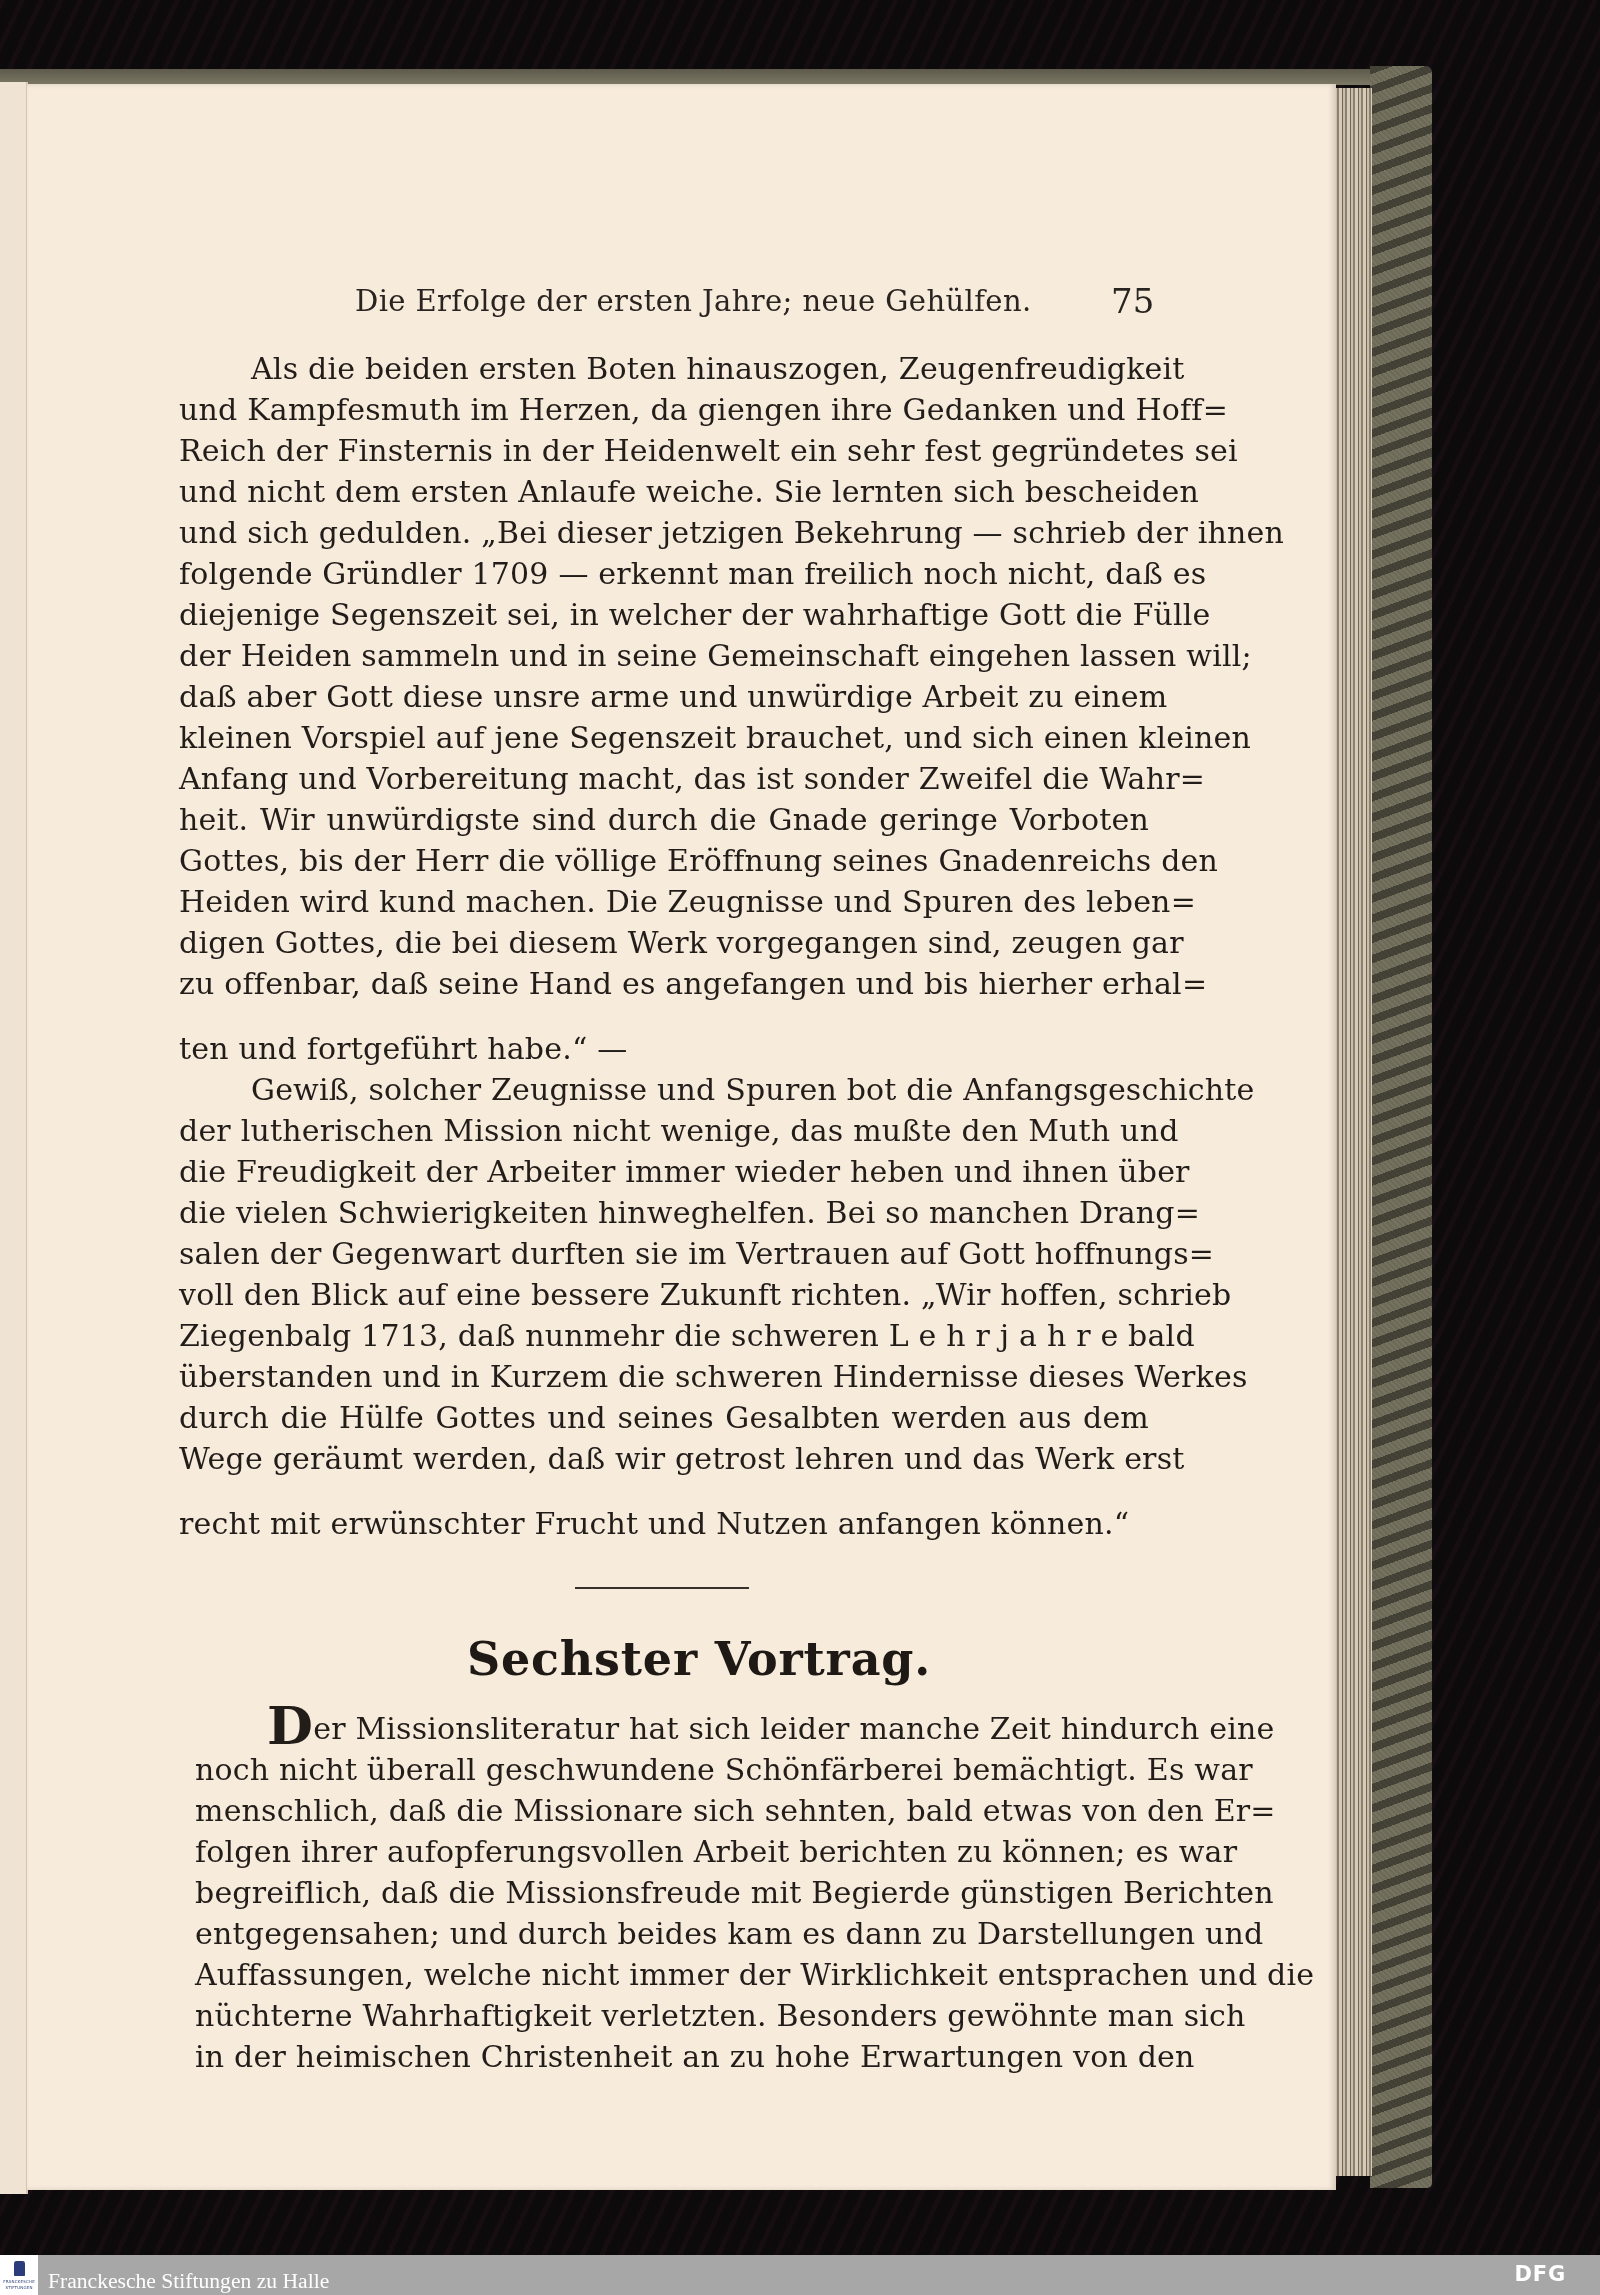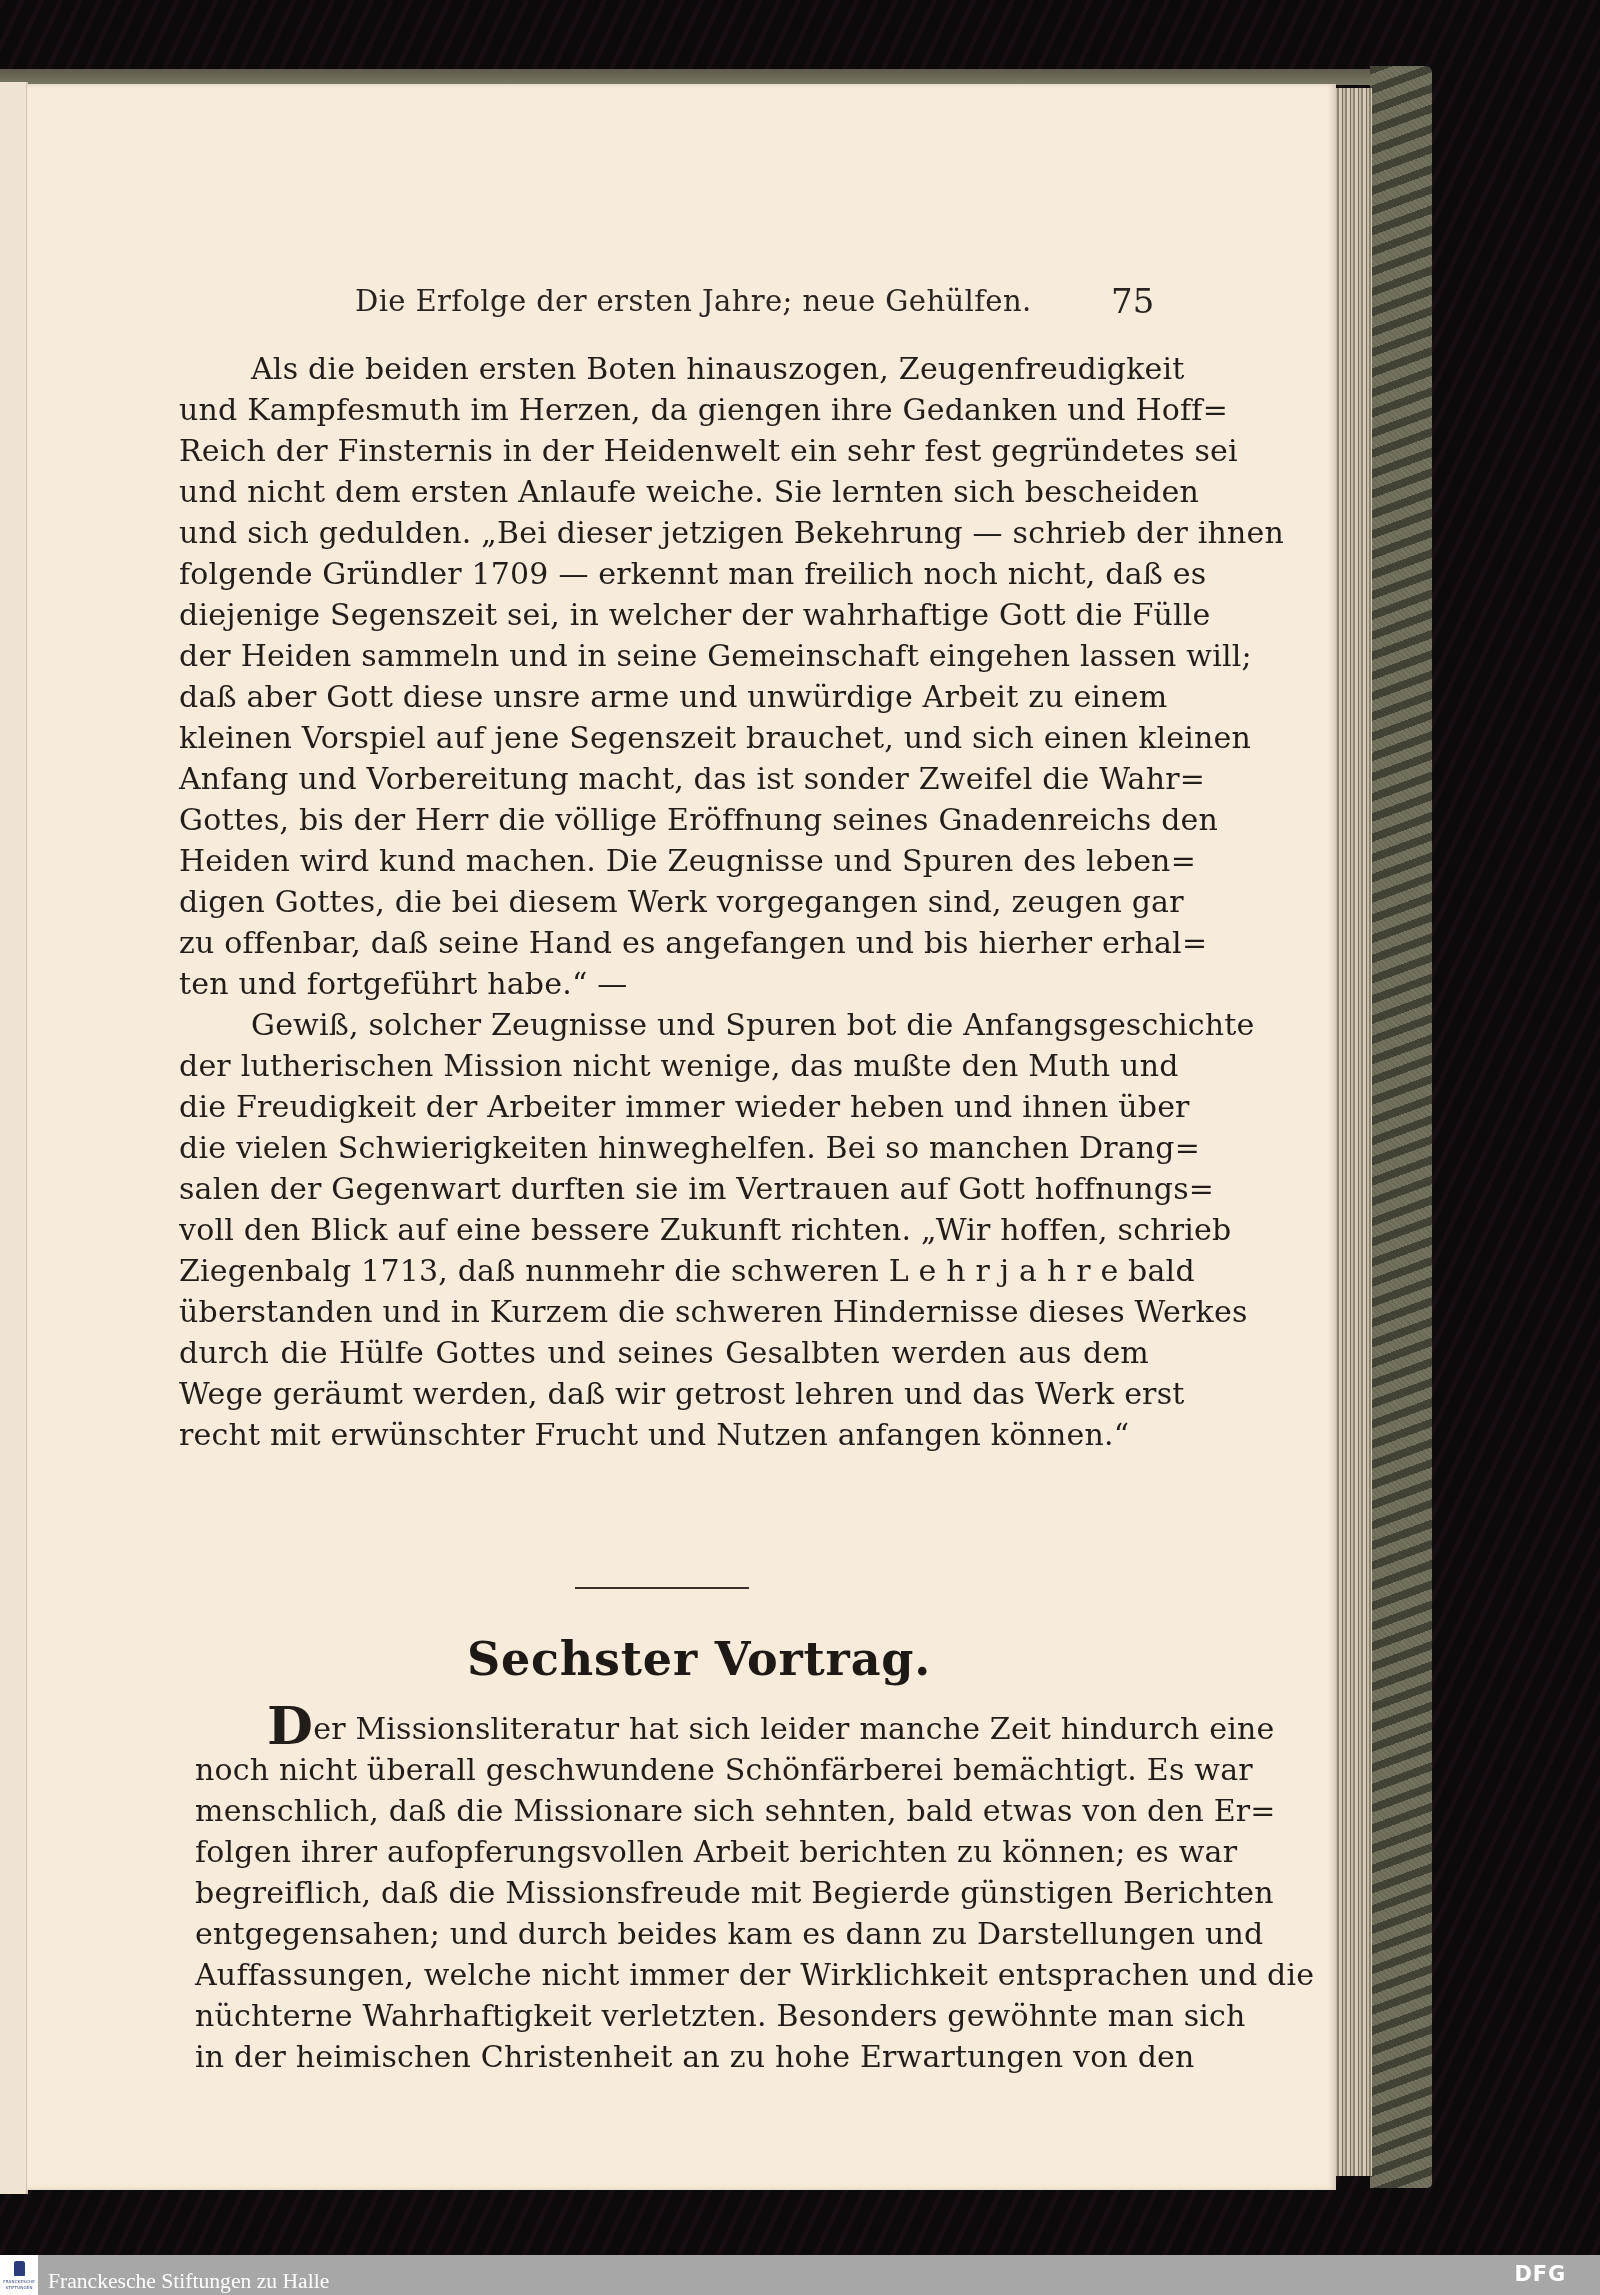--- a/index.html
+++ b/index.html
@@ -55,21 +55,21 @@
   .text-block {
     position: absolute; left: 152px; top: 264px; width: 970px;
     color: #231d1a;
   }
   .line {
     display: block; height: 41px; line-height: 41px;
     font-size: 30px; white-space: nowrap;
     text-align: justify; text-align-last: justify;
     letter-spacing: 0.2px;
   }
-  .line.last { text-align-last: left; }
+  .line.last { text-align-last: left; margin-top: 24px; }
   .line.indent { padding-left: 72px; }
   .separator {
     position: absolute; left: 548px; top: 1503px; width: 174px; height: 2.4px;
     background: #3a302b;
   }
   .heading {
     position: absolute; left: 16px; top: 1548px; width: 1312px; text-align: center;
     font-size: 46px; font-weight: bold; color: #1f1916; letter-spacing: 0.8px;
   }
   .text-block2 {
@@ -124,20 +124,21 @@
     <span class="line">und Kampfesmuth im Herzen, da giengen ihre Gedanken und Hoff=</span>
     <span class="line">Reich der Finsternis in der Heidenwelt ein sehr fest gegründetes sei</span>
     <span class="line">und nicht dem ersten Anlaufe weiche. Sie lernten sich bescheiden</span>
     <span class="line">und sich gedulden. „Bei dieser jetzigen Bekehrung — schrieb der ihnen</span>
     <span class="line">folgende Gründler 1709 — erkennt man freilich noch nicht, daß es</span>
     <span class="line">diejenige Segenszeit sei, in welcher der wahrhaftige Gott die Fülle</span>
     <span class="line">der Heiden sammeln und in seine Gemeinschaft eingehen lassen will;</span>
     <span class="line">daß aber Gott diese unsre arme und unwürdige Arbeit zu einem</span>
     <span class="line">kleinen Vorspiel auf jene Segenszeit brauchet, und sich einen kleinen</span>
     <span class="line">Anfang und Vorbereitung macht, das ist sonder Zweifel die Wahr=</span>
+    <span class="line">heit. Wir unwürdigste sind durch die Gnade geringe Vorboten</span>
     <span class="line">Gottes, bis der Herr die völlige Eröffnung seines Gnadenreichs den</span>
     <span class="line">Heiden wird kund machen. Die Zeugnisse und Spuren des leben=</span>
     <span class="line">digen Gottes, die bei diesem Werk vorgegangen sind, zeugen gar</span>
     <span class="line">zu offenbar, daß seine Hand es angefangen und bis hierher erhal=</span>
     <span class="line last">ten und fortgeführt habe.“ —</span>
     <span class="line indent">Gewiß, solcher Zeugnisse und Spuren bot die Anfangsgeschichte</span>
     <span class="line">der lutherischen Mission nicht wenige, das mußte den Muth und</span>
     <span class="line">die Freudigkeit der Arbeiter immer wieder heben und ihnen über</span>
     <span class="line">die vielen Schwierigkeiten hinweghelfen. Bei so manchen Drang=</span>
     <span class="line">salen der Gegenwart durften sie im Vertrauen auf Gott hoffnungs=</span>

